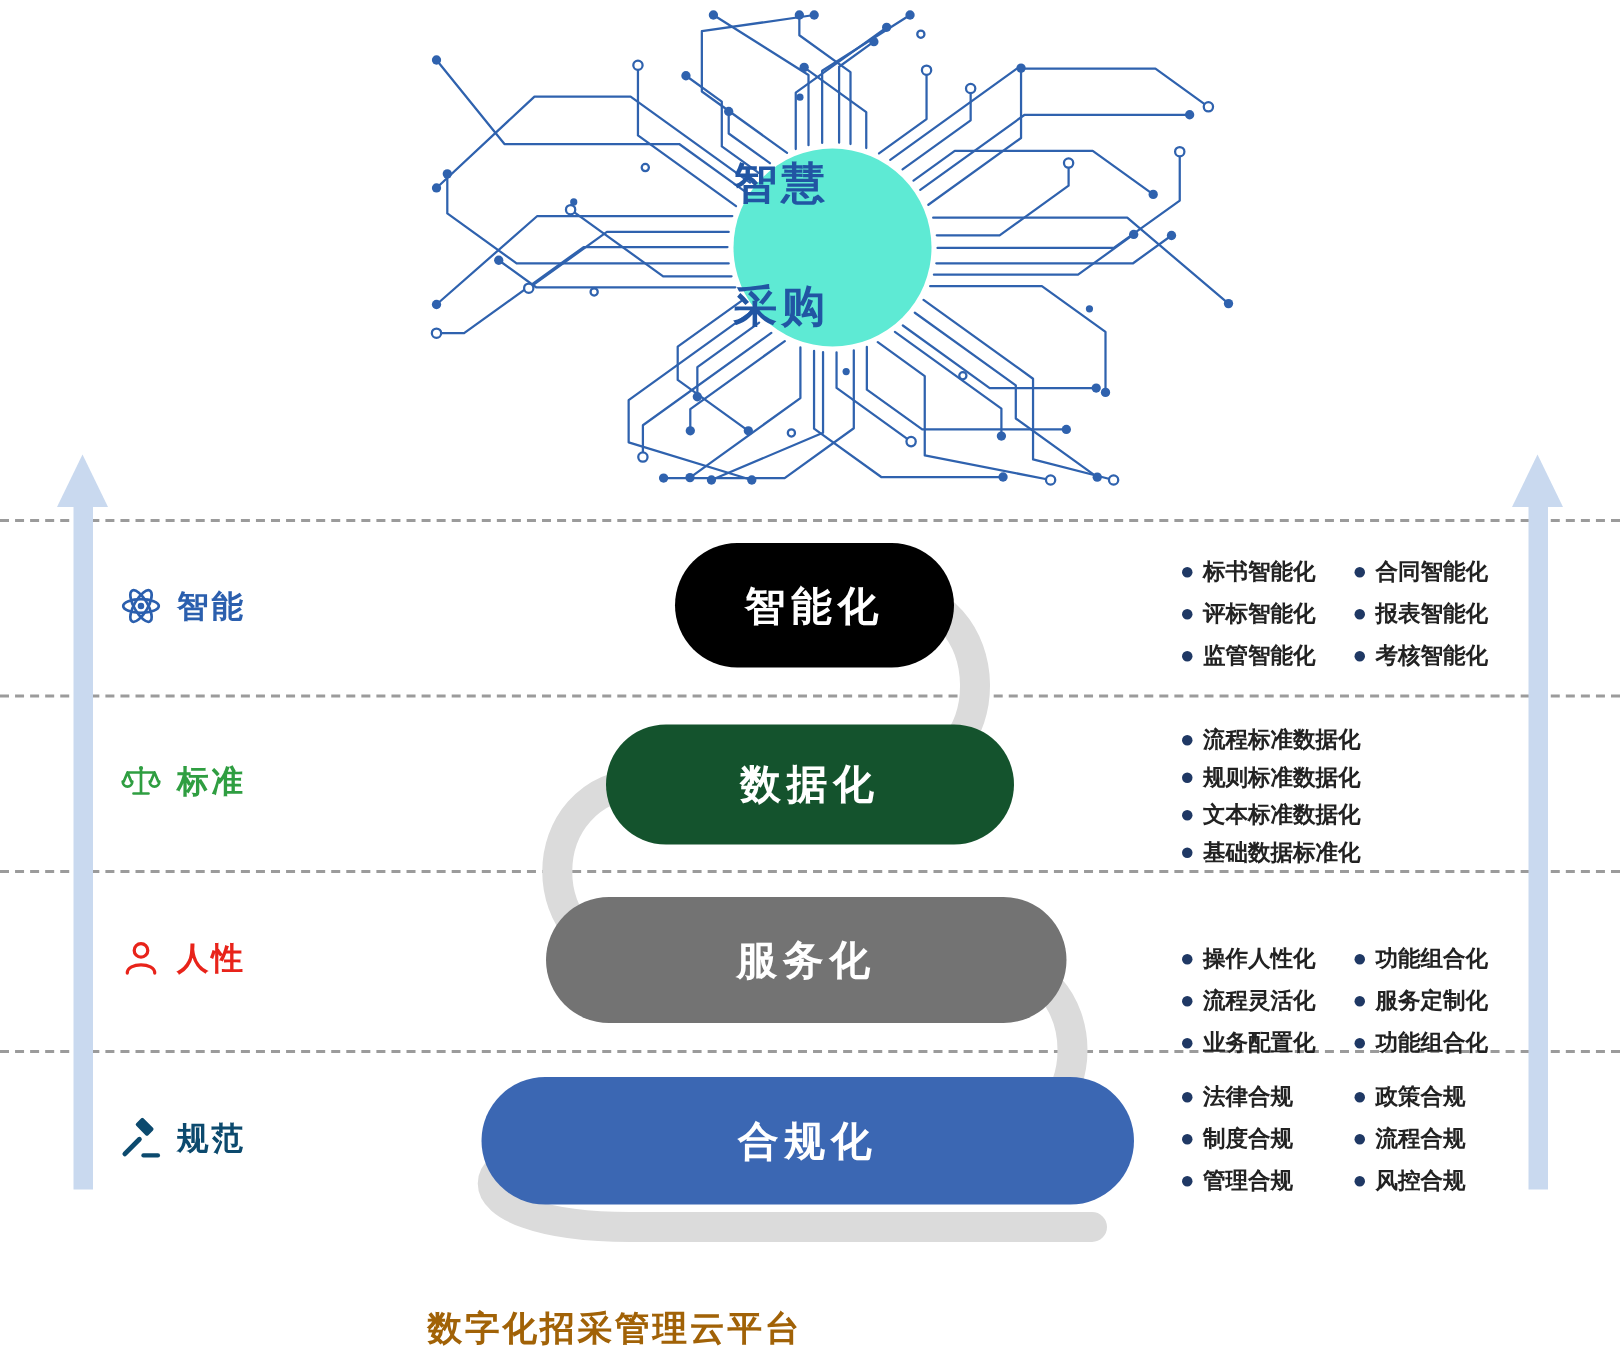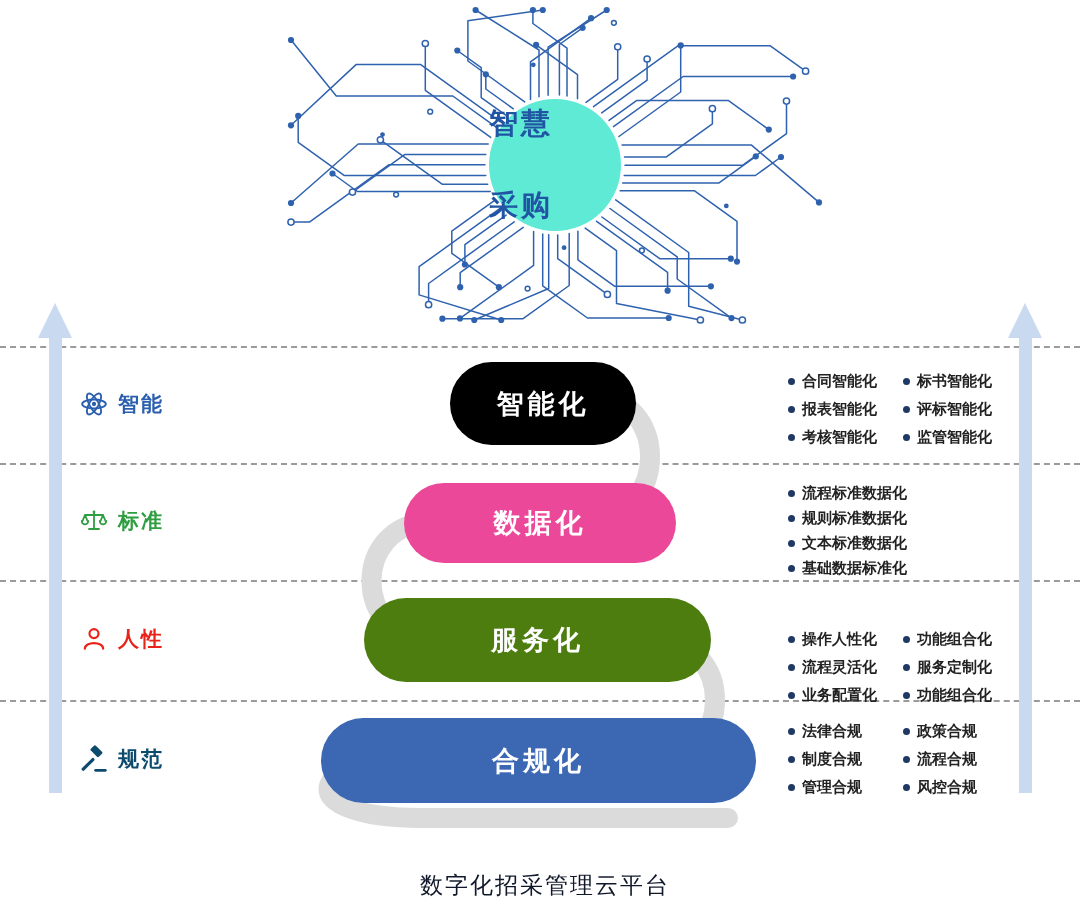--- a/index.html
+++ b/index.html
@@ -49,22 +49,22 @@
   
   .features{position:absolute;left:788px;display:flex;z-index:3;}
   .f-t1{top:372px}.f-t2{top:484px}.f-t3{top:630px}.f-t4{top:722px}
   .fcol{display:flex;flex-direction:column;width:115px;}
   .f-t1 .fcol,.f-t3 .fcol,.f-t4 .fcol{gap:10px;}
   .f-t2 .fcol{gap:7px;width:160px;}
   .item{display:flex;align-items:center;font-size:15px;font-weight:600;color:#222222;white-space:nowrap;height:18px;}
   .dot{width:7px;height:7px;border-radius:50%;background:#1f3864;margin-right:7px;flex:0 0 auto;}
 
   
-  .caption{position:absolute;left:285px;top:870px;width:520px;text-align:center;
-    font-size:23px;font-weight:400;color:#0f172a;letter-spacing:2px;z-index:3;}
+  .caption{position:absolute;left:285px;top:870px;width:520px;
+    font-size:23px;font-weight:700;color:#a16207;letter-spacing:2px;z-index:3;}
 </style>
 </head>
 <body>
 
 <div class="stage">
 
   <svg id="circuit" viewBox="0 0 580 330">
       <g fill="none" stroke="#2f62ae" stroke-width="1.5" stroke-linecap="round" stroke-linejoin="round">
         <polyline points="360.0,165.3 477.5,165.3 521.5,133.7 521.5,101.1"></polyline>
         <polyline points="359.2,175.5 490.4,175.5 516.0,157.0"></polyline>
@@ -186,24 +186,24 @@
   </svg>
 
   <div class="arrow-head ah-l"></div>
   <div class="arrow-shaft as-l"></div>
   <div class="arrow-head ah-r"></div>
   <div class="arrow-shaft as-r"></div>
 
   <div class="bar bar1" style="background: #000000;">
     <span>智能化</span>
   </div>
-  <div class="bar bar2" style="background: #ec4899;">
+  <div class="bar bar2" style="background: #14532d;">
     <span>数据化</span>
   </div>
-  <div class="bar bar3" style="background: #4d7c0f;">
+  <div class="bar bar3" style="background: #737373;">
     <span>服务化</span>
   </div>
   <div class="bar bar4" style="background: rgb(59, 103, 179);">
     <span>合规化</span>
   </div>
 
   <div class="cat cat1" style="color: rgb(43, 95, 174);">
     <svg viewBox="0 0 26 26" fill="none" stroke="currentColor" stroke-width="1.7">
       <ellipse cx="13" cy="13" rx="11" ry="4.2"></ellipse>
       <ellipse cx="13" cy="13" rx="11" ry="4.2" transform="rotate(60 13 13)"></ellipse>
@@ -232,45 +232,45 @@
       <path d="M3 22.5 L12 13.5" stroke-width="3"></path>
       <path d="M14.5 23.5 H23.5" stroke-width="2.6"></path>
     </svg>
     <span>规范</span>
   </div>
 
   <div class="features f-t1">
     <div class="fcol">
       <div class="item">
           <span class="dot"></span>
+          <span>标书智能化</span>
+        </div>
+      <div class="item">
+          <span class="dot"></span>
+          <span>评标智能化</span>
+        </div>
+      <div class="item">
+          <span class="dot"></span>
+          <span>监管智能化</span>
+        </div>
+    </div>
+    <div class="fcol">
+      <div class="item">
+          <span class="dot"></span>
           <span>合同智能化</span>
         </div>
       <div class="item">
           <span class="dot"></span>
           <span>报表智能化</span>
         </div>
       <div class="item">
           <span class="dot"></span>
           <span>考核智能化</span>
         </div>
     </div>
-    <div class="fcol">
-      <div class="item">
-          <span class="dot"></span>
-          <span>标书智能化</span>
-        </div>
-      <div class="item">
-          <span class="dot"></span>
-          <span>评标智能化</span>
-        </div>
-      <div class="item">
-          <span class="dot"></span>
-          <span>监管智能化</span>
-        </div>
-    </div>
   </div>
 
   <div class="features f-t2">
     <div class="fcol">
       <div class="item">
           <span class="dot"></span>
           <span>流程标准数据化</span>
         </div>
       <div class="item">
           <span class="dot"></span>

